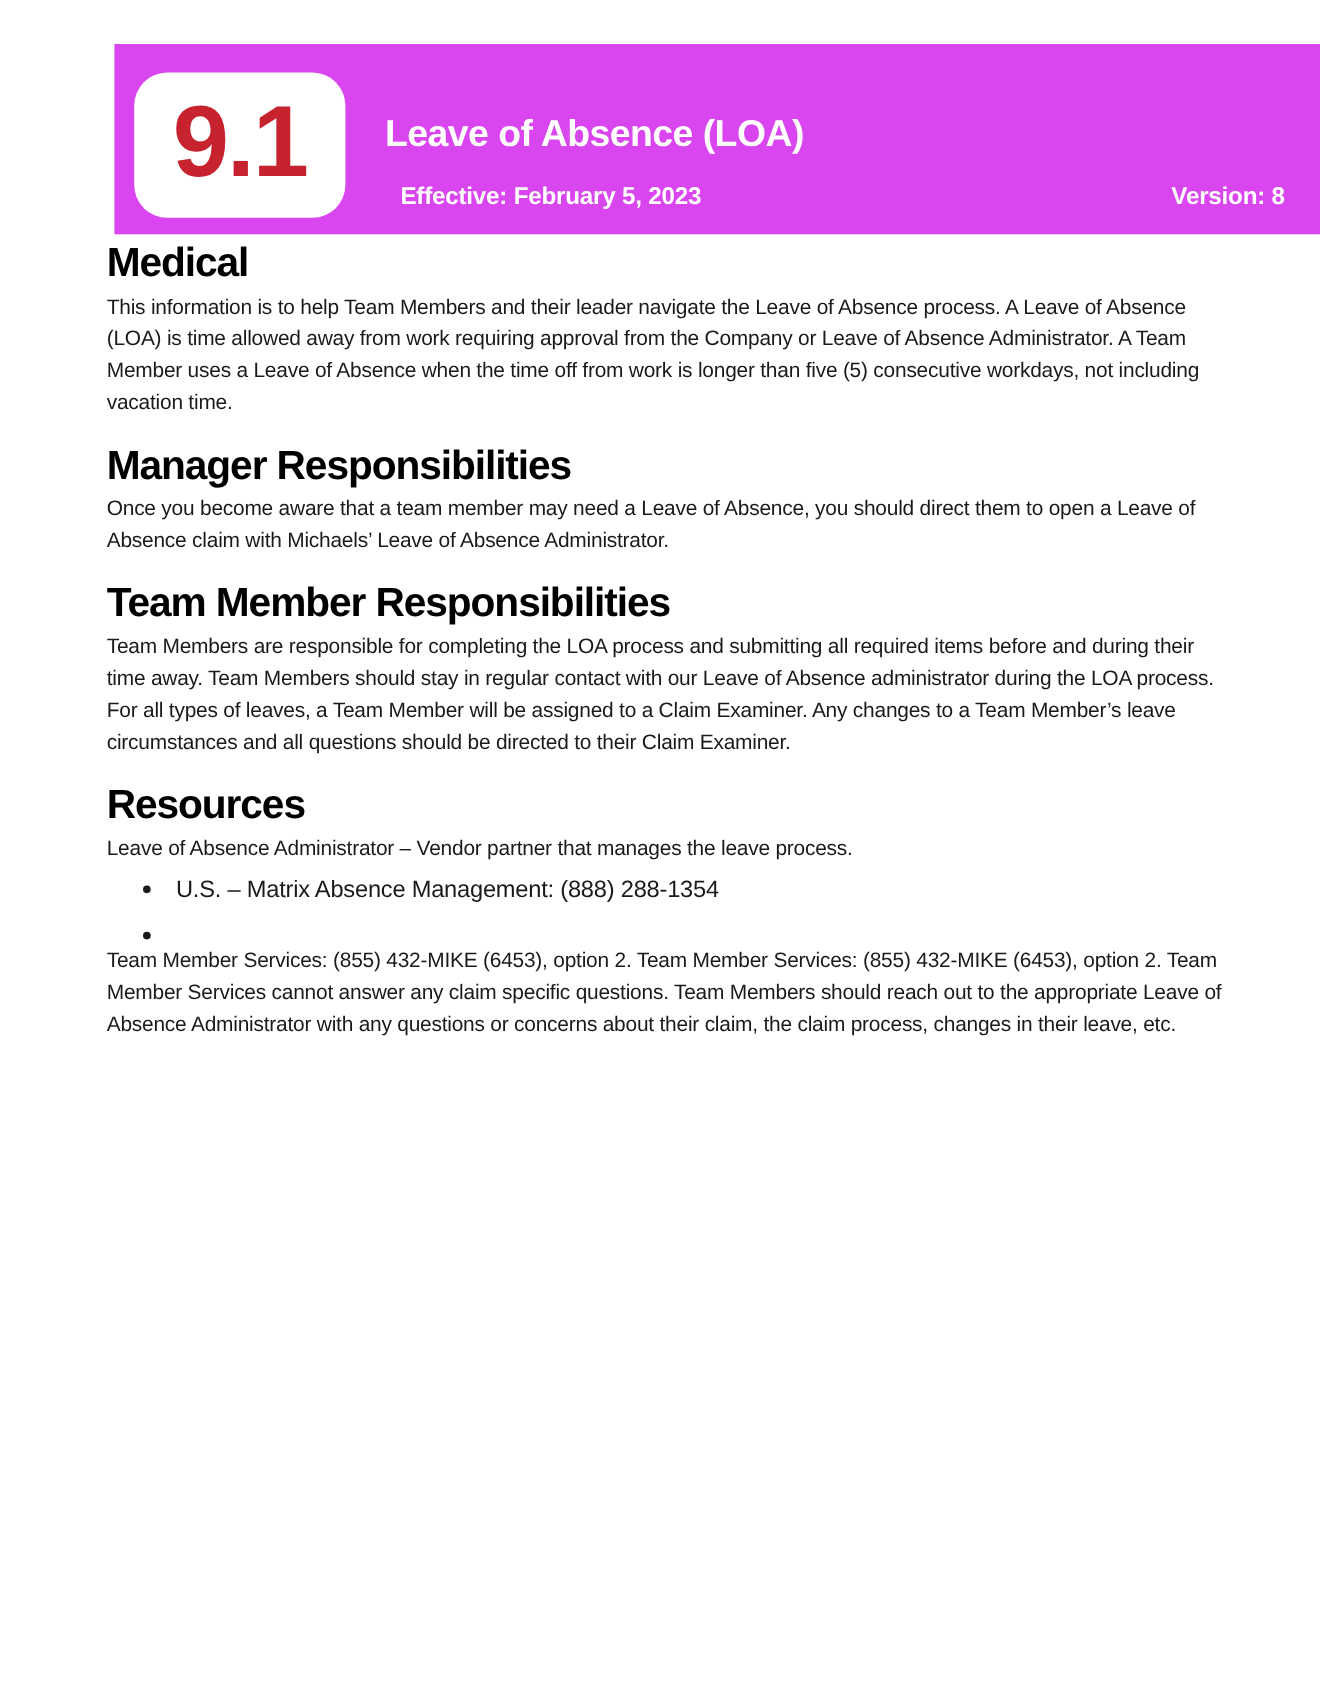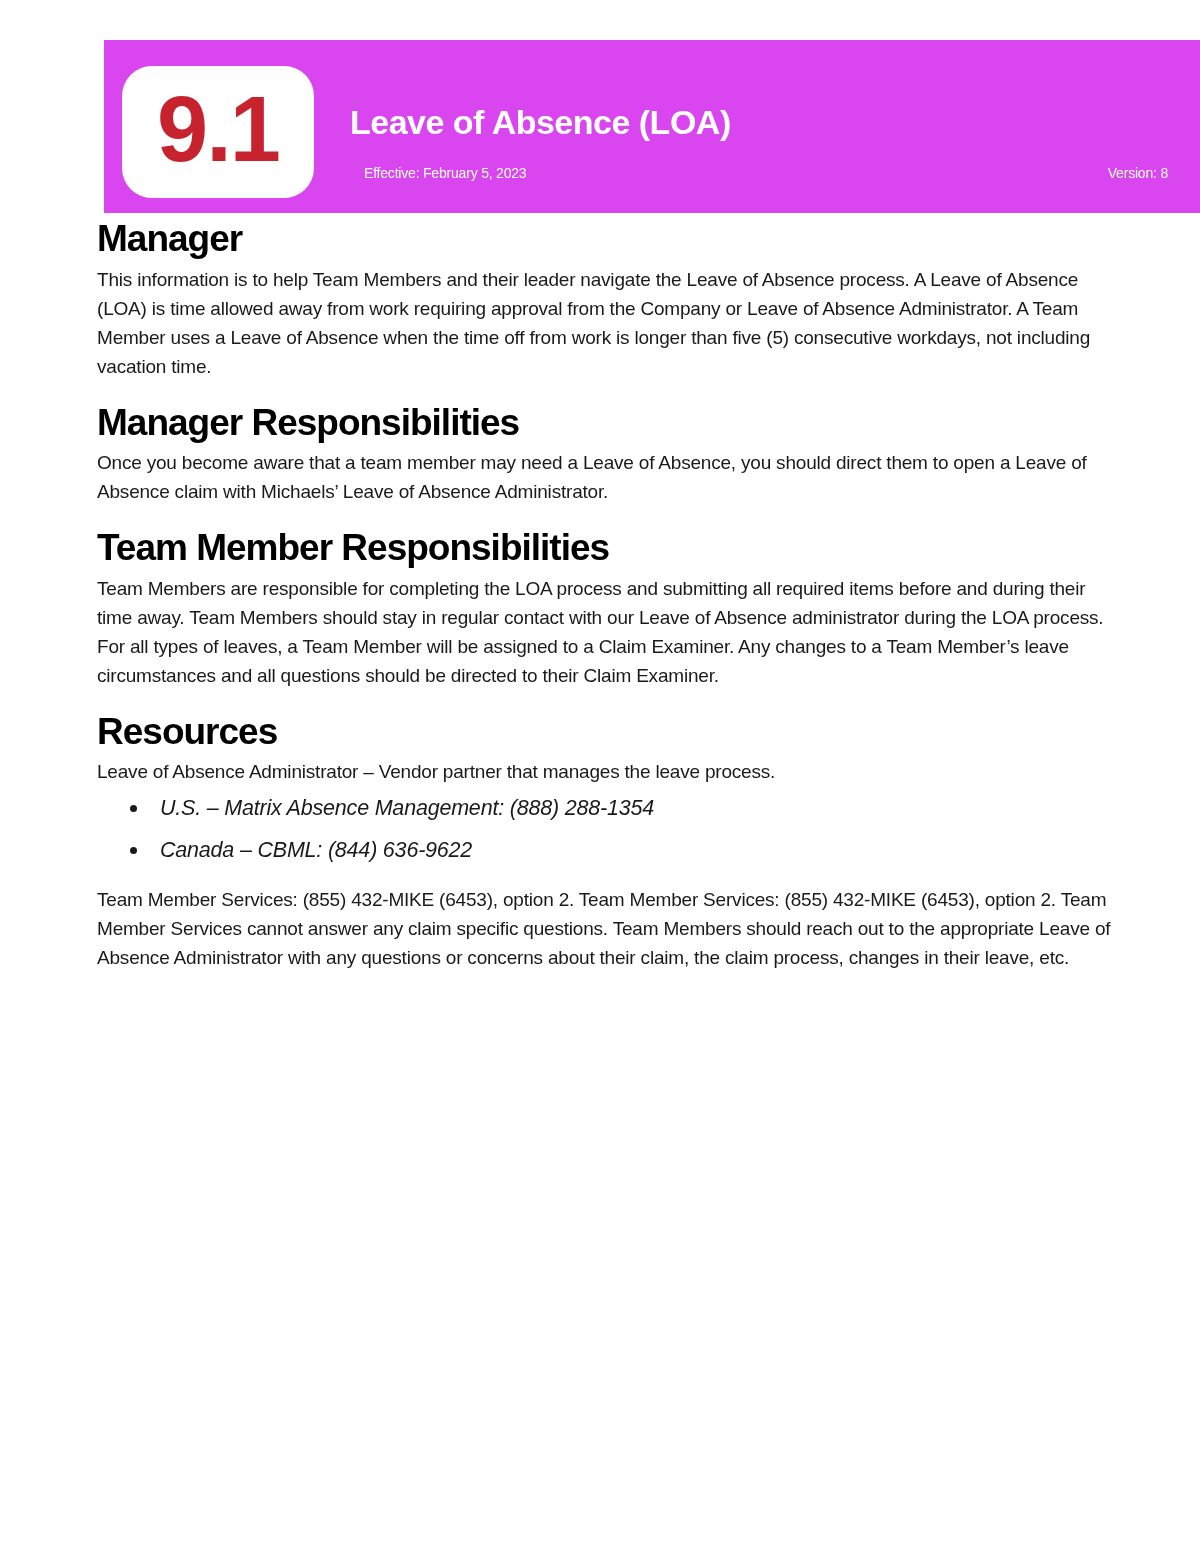--- a/index.html
+++ b/index.html
@@ -67,22 +67,22 @@
   .banner-meta {
     margin-top: 24px;
     padding-left: 14px;
     display: flex;
     justify-content: space-between;
     align-items: baseline;
   }
 
   .meta-text {
     color: #ffffff;
-    font-size: 14px;
-    font-weight: normal;
+    font-size: 22px;
+    font-weight: bold;
     letter-spacing: -0.2px;
     white-space: nowrap;
   }
 
   
   .content {
     position: absolute;
     left: 97px;
     top: 218px;
     width: 1012px;
@@ -104,23 +104,22 @@
     line-height: 29px;
     letter-spacing: -0.2px;
     color: #1a1a1a;
     margin: 0 0 17px 0;
   }
   p.para:last-child { margin-bottom: 0; }
   p.para.justify { text-align: justify; }
 
   ul.bullet-list {
     list-style: none;
-    margin: 2px 0 20px 0;
+    margin: 2px 0 36px 0;
     padding: 0;
-    font-style: italic;
   }
 
   li.bullet-item {
     position: relative;
     padding-left: 63px;
     font-size: 21.5px;
     line-height: 29px;
     letter-spacing: -0.2px;
     color: #1a1a1a;
     margin-bottom: 13px;
@@ -151,21 +150,21 @@
       <div class="banner-meta">
         <span class="meta-text">Effective: February 5, 2023</span>
         <span class="meta-text">Version: 8</span>
       </div>
     </div>
   </header>
 
   <main class="content">
 
     <section class="section">
-      <h2 class="section-heading">Manager</h2>
+      <h2 class="section-heading">Medical</h2>
       <p class="para">This information is to help Team Members and their leader navigate the Leave of Absence process. A Leave of Absence (LOA) is time allowed away from work requiring approval from the Company or Leave of Absence Administrator. A Team Member uses a Leave of Absence when the time off from work is longer than five (5) consecutive workdays, not including vacation time.</p>
     </section>
 
     <section class="section">
       <h2 class="section-heading">Manager Responsibilities</h2>
       <p class="para">Once you become aware that a team member may need a Leave of Absence, you should direct them to open a Leave of Absence claim with Michaels’ Leave of Absence Administrator.</p>
     </section>
 
     <section class="section">
       <h2 class="section-heading">Team Member Responsibilities</h2>
@@ -175,20 +174,19 @@
     <section class="section">
       <h2 class="section-heading">Resources</h2>
       <p class="para" style="margin-bottom:8px;">Leave of Absence Administrator – Vendor partner that manages the leave process.</p>
       <ul class="bullet-list">
         <li class="bullet-item">
           <span class="dot"></span>
           <span>U.S. – Matrix Absence Management: (888) 288-1354</span>
         </li>
         <li class="bullet-item">
           <span class="dot"></span>
-          <span>Canada – CBML: (844) 636-9622</span>
         </li>
       </ul>
       <p class="para" style="width:1040px;">Team Member Services: (855) 432-MIKE (6453), option 2. Team Member Services: (855) 432-MIKE (6453), option 2. Team Member Services cannot answer any claim specific questions. Team Members should reach out to the appropriate Leave of Absence Administrator with any questions or concerns about their claim, the claim process, changes in their leave, etc.</p>
     </section>
 
   </main>
 </div>
 
 </body></html>

